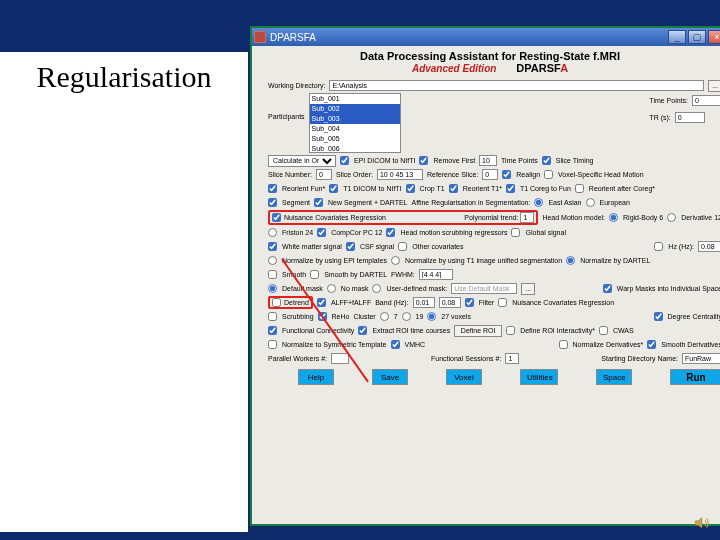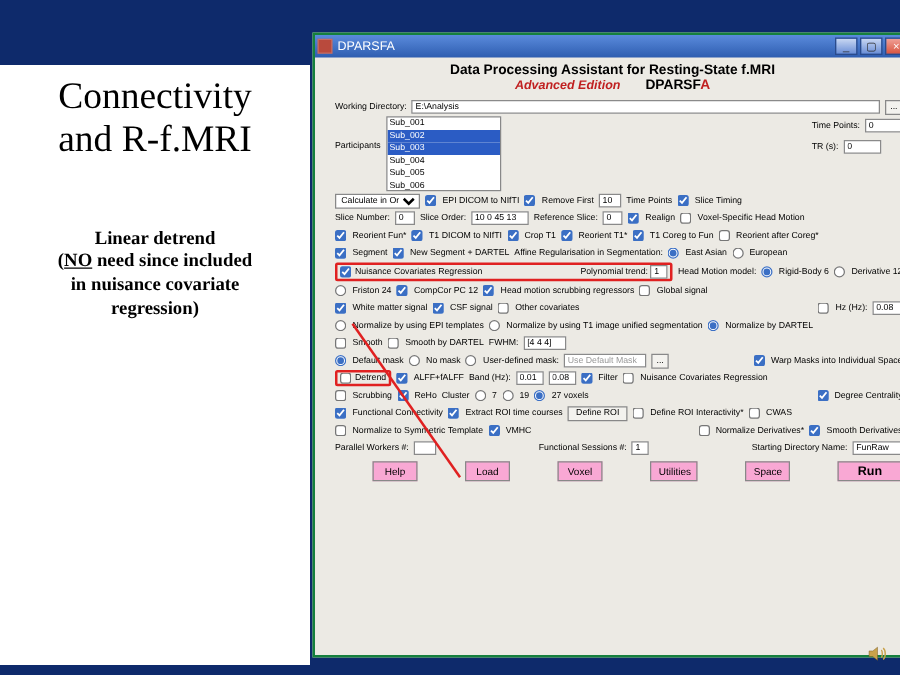--- a/index.html
+++ b/index.html
@@ -115,21 +115,21 @@
     background: #e02121;
     transform-origin: left center;
   }
   .bottom-btns {
     display: flex; gap: 8px; justify-content: center;
     margin-top: 4px;
   }
   .bottom-btns .bb {
     min-width: 36px; height: 16px;
     border: 1px solid #888;
-    background: #f9a8d4;
+    background: #0ea5e9;
     font-size: 8px;
     cursor: pointer;
     margin-left: 30px;
   }
   .bottom-btns .run {
     font-weight: bold; font-size: 10px;
     min-width: 52px;
   }
   .sep { height: 2px; }
   select.sel {
@@ -140,30 +140,24 @@
     position: absolute;
     right: 8px; bottom: 8px;
     width: 20px; height: 18px;
   }
 </style>
 </head>
 <body>
 
 <div class="slide-left">
   <h1>
-    <span>Connectivity</span><br>
-    <span>and R-f.MRI</span><br>
+    <span>Regularisation</span><br>
+    <br>
     <br>
   </h1>
-  <div class="sub">
-    <span>Linear detrend</span><br>
-    <span>(<u>NO</u> need since included</span><br>
-    <span>in nuisance covariate</span><br>
-    <span>regression)</span>
-  </div>
 </div>
 
 <div class="app">
   <div class="titlebar">
     <div class="ico"></div>
     <span>DPARSFA</span>
     <div class="spacer"></div>
     <div class="winbtn">_</div>
     <div class="winbtn">▢</div>
     <div class="winbtn close">×</div>
@@ -394,21 +388,21 @@
       <span style="flex:1"></span>
       <span class="lbl">Functional Sessions #:</span>
       <input class="tx" style="width: 14px;" value="1">
       <span style="flex:1"></span>
       <span class="lbl">Starting Directory Name:</span>
       <input class="tx" style="width: 40px;" value="FunRaw">
     </div>
 
     <div class="bottom-btns">
       <button class="bb">Help</button>
-      <button class="bb">Load</button>
+      <button class="bb">Save</button>
       <button class="bb">Voxel</button>
       <button class="bb">Utilities</button>
       <button class="bb">Space</button>
       <button class="bb run">Run</button>
     </div>
   </div>
 
   <div class="hl-arrow" style="left:30px; top:230px; width:150px; transform: rotate(55deg);"></div>
 </div>
 

